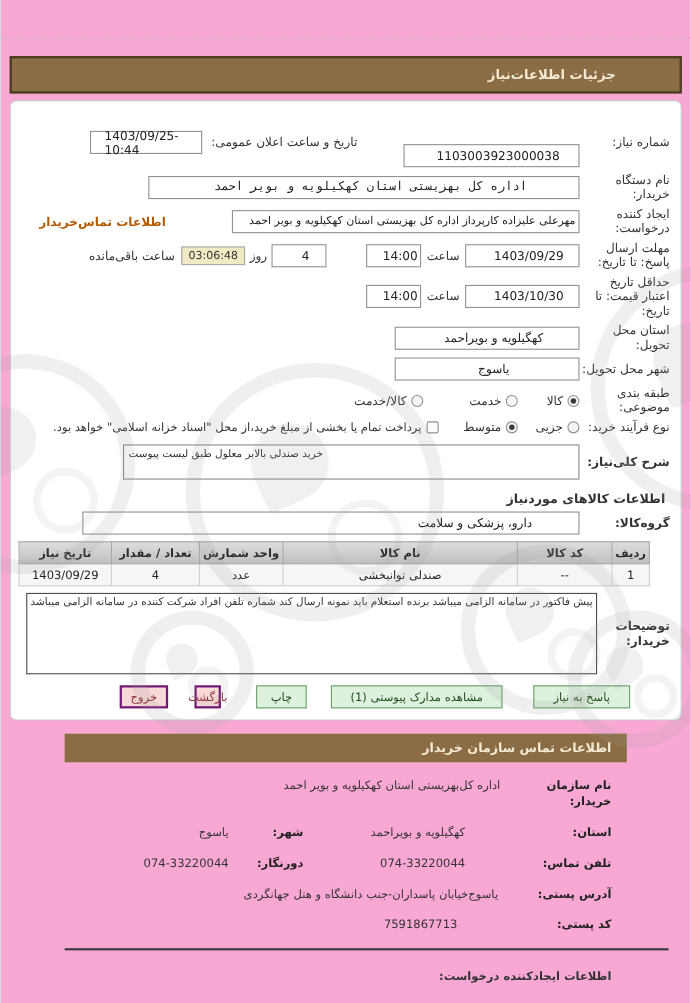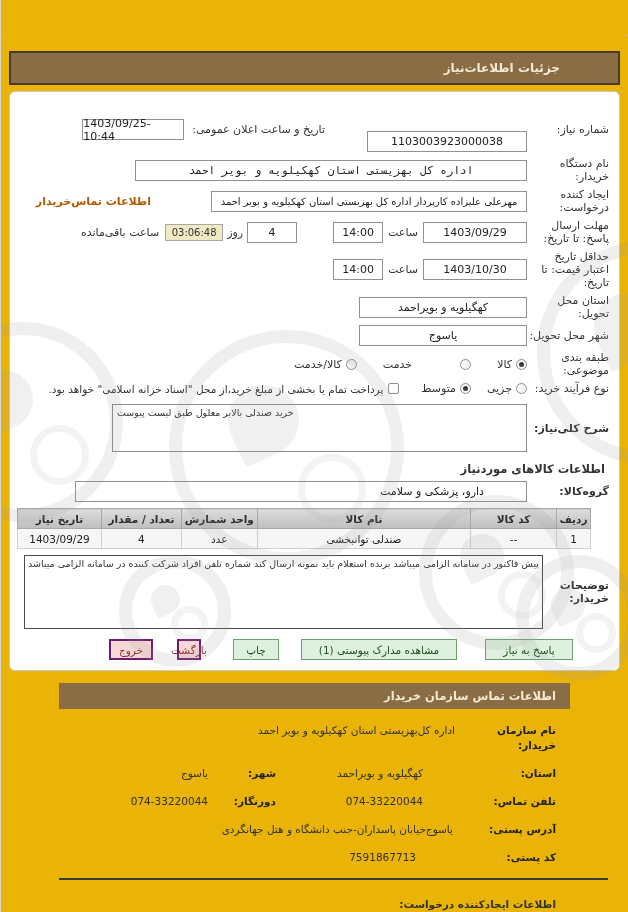--- a/index.html
+++ b/index.html
@@ -1,17 +1,17 @@
 <!DOCTYPE html>
 <html lang="fa" dir="rtl"><head>
 <meta charset="utf-8">
 <style>
   * { box-sizing: border-box; margin: 0; padding: 0; }
   html,body { width:628px; background:#fff; font-family:"DejaVu Sans", sans-serif; color:#333; }
-  .page { position:relative; width:628px; height:912px; overflow:hidden; background:#eab308;
+  .page { position:relative; width:628px; height:912px; overflow:hidden; background:#f9a8d4;
           border-left:1px solid #d8d8d8; }
   .top-space { height:35px; border-bottom:1px dotted #b8b8b8; }
 
   
   .wm-layer { position:absolute; inset:0; z-index:6; pointer-events:none; opacity:.55; }
   .wm { position:absolute; border-radius:50%; border:13px solid rgba(160,160,160,.30); }
   .wm::after { content:""; position:absolute; left:22%; top:20%; width:34%; height:34%;
                border-radius:50% 50% 50% 6%; background:rgba(160,160,160,.28); transform:rotate(-25deg); }
   .wm::before { content:""; position:absolute; right:12%; bottom:14%; width:26%; height:26%;
                 border-radius:50%; border:7px solid rgba(170,170,170,.25); }
@@ -23,33 +23,33 @@
   .bar2 { margin:12px 58px 0 58px; height:26px; background:#8a6d44; display:flex; align-items:center;
           color:#f4ead3; font-size:11.5px; font-weight:bold; padding-right:14px; }
 
   
   .card { margin:6px 8px 0 8px; border:1px solid #c9c9c9; border-radius:6px; padding:10px 6px 8px 6px;
           position:relative; background:#fff; }
   .row { display:flex; align-items:center; margin:5px 4px; font-size:11px; }
   .lbl { width:82px; min-width:82px; line-height:13px; color:#333; }
   .lbl.b { font-weight:bold; }
   .ibox { background:#fff; border:1px solid #919191; height:21px; display:flex; align-items:center;
-          justify-content:center; font-size:11px; color:#222; }
+          justify-content:center; font-size:11px; color:#222;padding-left:12px; }
   .ltr { direction:ltr; unicode-bidi:embed; }
   .link { color:#b35900; font-size:11px; margin-right:12px; cursor:pointer;font-weight:bold; }
   .countdown { background:#efe9c4; border:1px solid #a8a8a8; height:17px; width:58px;
                display:flex; align-items:center; justify-content:center; font-size:10px; color:#333; }
   .radio { width:11px; height:11px; border-radius:50%; border:1px solid #8f8f8f; background:#f5f5f5;
            display:inline-block; position:relative; margin-left:4px; vertical-align:middle; }
   .radio.on::after { content:""; position:absolute; left:2px; top:2px; width:5px; height:5px;
                      border-radius:50%; background:#3c3c3c; }
   .check { width:11px; height:11px; border:1px solid #8f8f8f; background:#fcfcfc; display:inline-block;
            margin-left:5px; vertical-align:middle; border-radius:2px; }
   .opt { display:inline-flex; align-items:center; }
-  .bigbox { border:1px solid #8a8a8a; background:#fff; height:48px; flex:1; margin-left:92px;
+  .bigbox { border:1px solid #8a8a8a; background:#fff; height:32px; flex:1; margin-left:92px;
             font-size:9.5px; color:#333; padding:2px 4px; text-align:left; overflow:hidden; }
   .heading { font-weight:bold; font-size:11.5px; margin:10px 8px 4px 0; }
 
   
   table.items { border-collapse:collapse; margin:6px 22px 6px 26px; width:574px; font-size:10.5px; }
   table.items th { background:linear-gradient(#dcdcdc,#bfbfbf); border:1px solid #a8a8a8;
                    font-weight:bold; height:20px; color:#2e2e2e; }
   table.items td { background:#f6f6f6; border:1px solid #cfcfcf; height:20px; text-align:center; color:#222; }
 
   .notesbox { border:1px solid #4a4a4a; background:#fff; height:74px; flex:1; margin-left:4px;
@@ -143,21 +143,21 @@
       <span class="lbl">شهر محل تحویل:</span>
       <span class="ibox" style="width:168px;">یاسوج</span>
     </div>
 
     <div class="row">
       <span class="lbl">طبقه بندی موضوعی:</span>
       <span class="opt" style="margin-left:26px;">
         <span class="radio on"></span>
         <span>کالا</span>
       </span>
-      <span class="opt" style="margin-left:26px;gap:44px;">
+      <span class="opt" style="margin-left:42px;">
         <span class="radio"></span>
         <span>خدمت</span>
       </span>
       <span class="opt">
         <span class="radio"></span>
         <span>کالا/خدمت</span>
       </span>
     </div>
 
     <div class="row">

